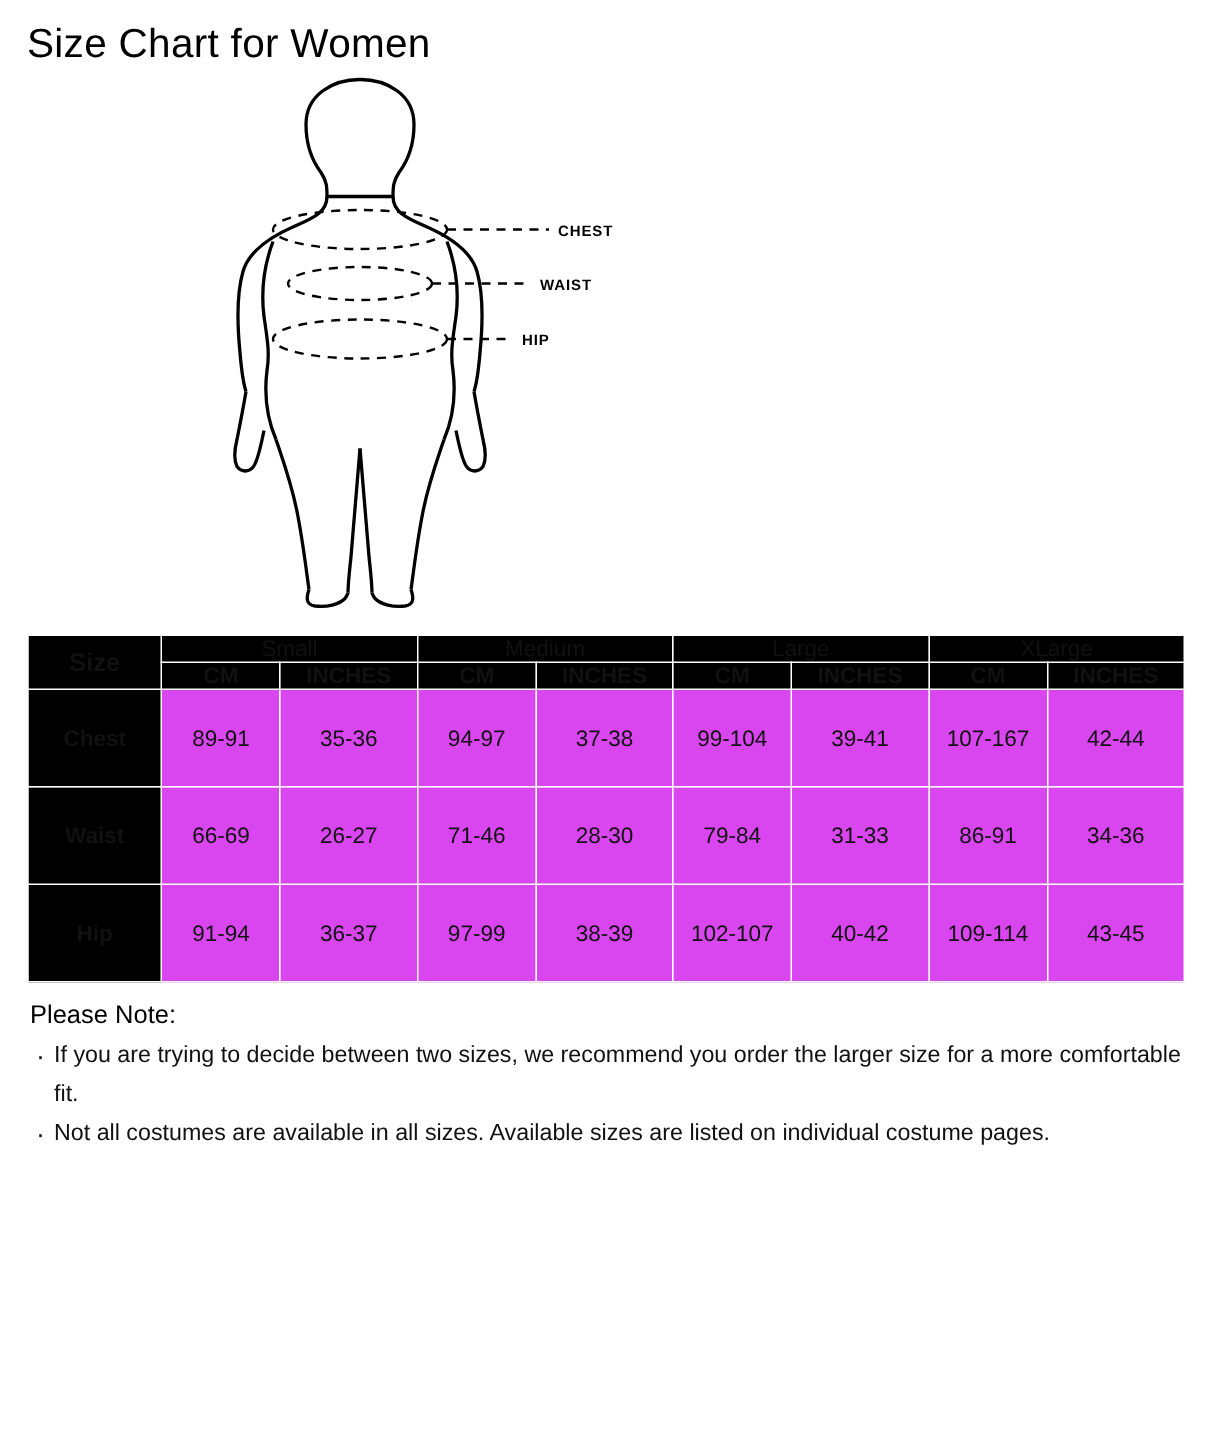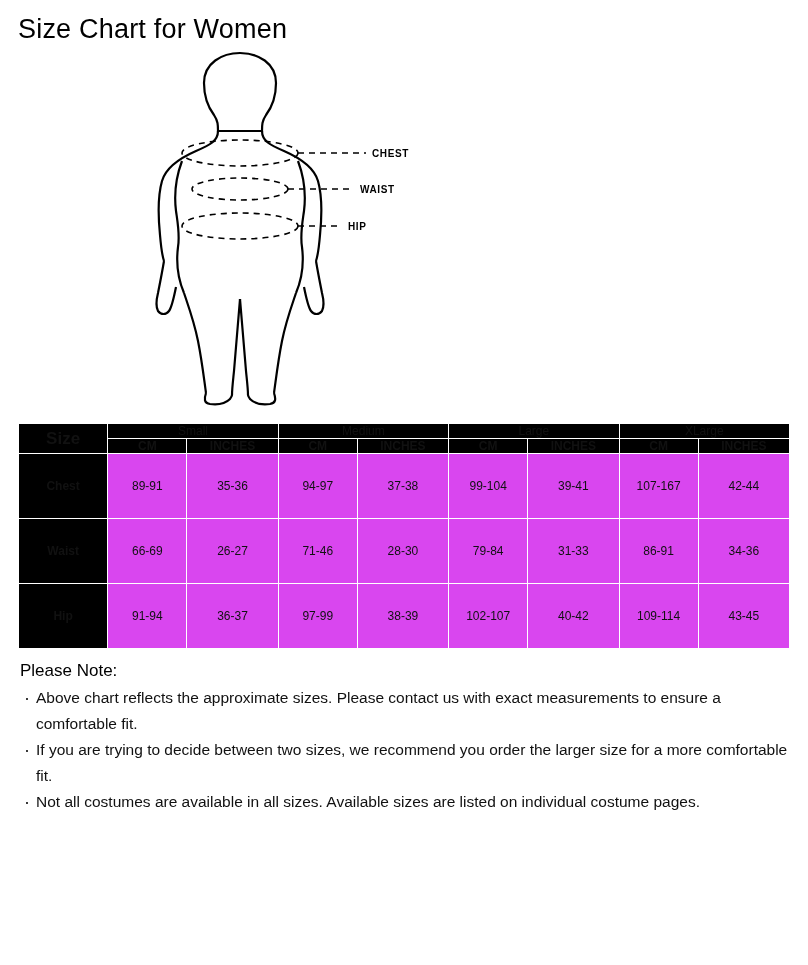--- a/index.html
+++ b/index.html
@@ -42,21 +42,21 @@
   table.size-table {
     border-collapse: collapse;
     width: 772px;
     margin-top: 6px;
     table-layout: fixed;
   }
   table.size-table td, table.size-table th {
     border: 1px solid #ffffff;
     text-align: center;
     vertical-align: middle;
-    font-size: 12px;
+    font-size: 15px;
     color: #111;
     padding: 0;
   }
   .hdr-black {
     background: #000000;
     color: #ffffff;
     font-weight: normal;
   }
   .hdr-black.size-label {
     font-size: 17px;
@@ -230,18 +230,17 @@
         <td class="data-cell">102-107</td>
         <td class="data-cell">40-42</td>
         <td class="data-cell">109-114</td>
         <td class="data-cell">43-45</td>
       </tr>
     </tbody>
   </table>
 
   <div class="note-head">Please Note:</div>
   <ul class="notes">
-    <li>Above chart reflects the approximate sizes. Please contact us with exact measurements to ensure a comfortable fit.</li>
     <li>If you are trying to decide between two sizes, we recommend you order the larger size for a more comfortable fit.</li>
     <li>Not all costumes are available in all sizes. Available sizes are listed on individual costume pages.</li>
   </ul>
 
 </div>
 
 </body></html>

